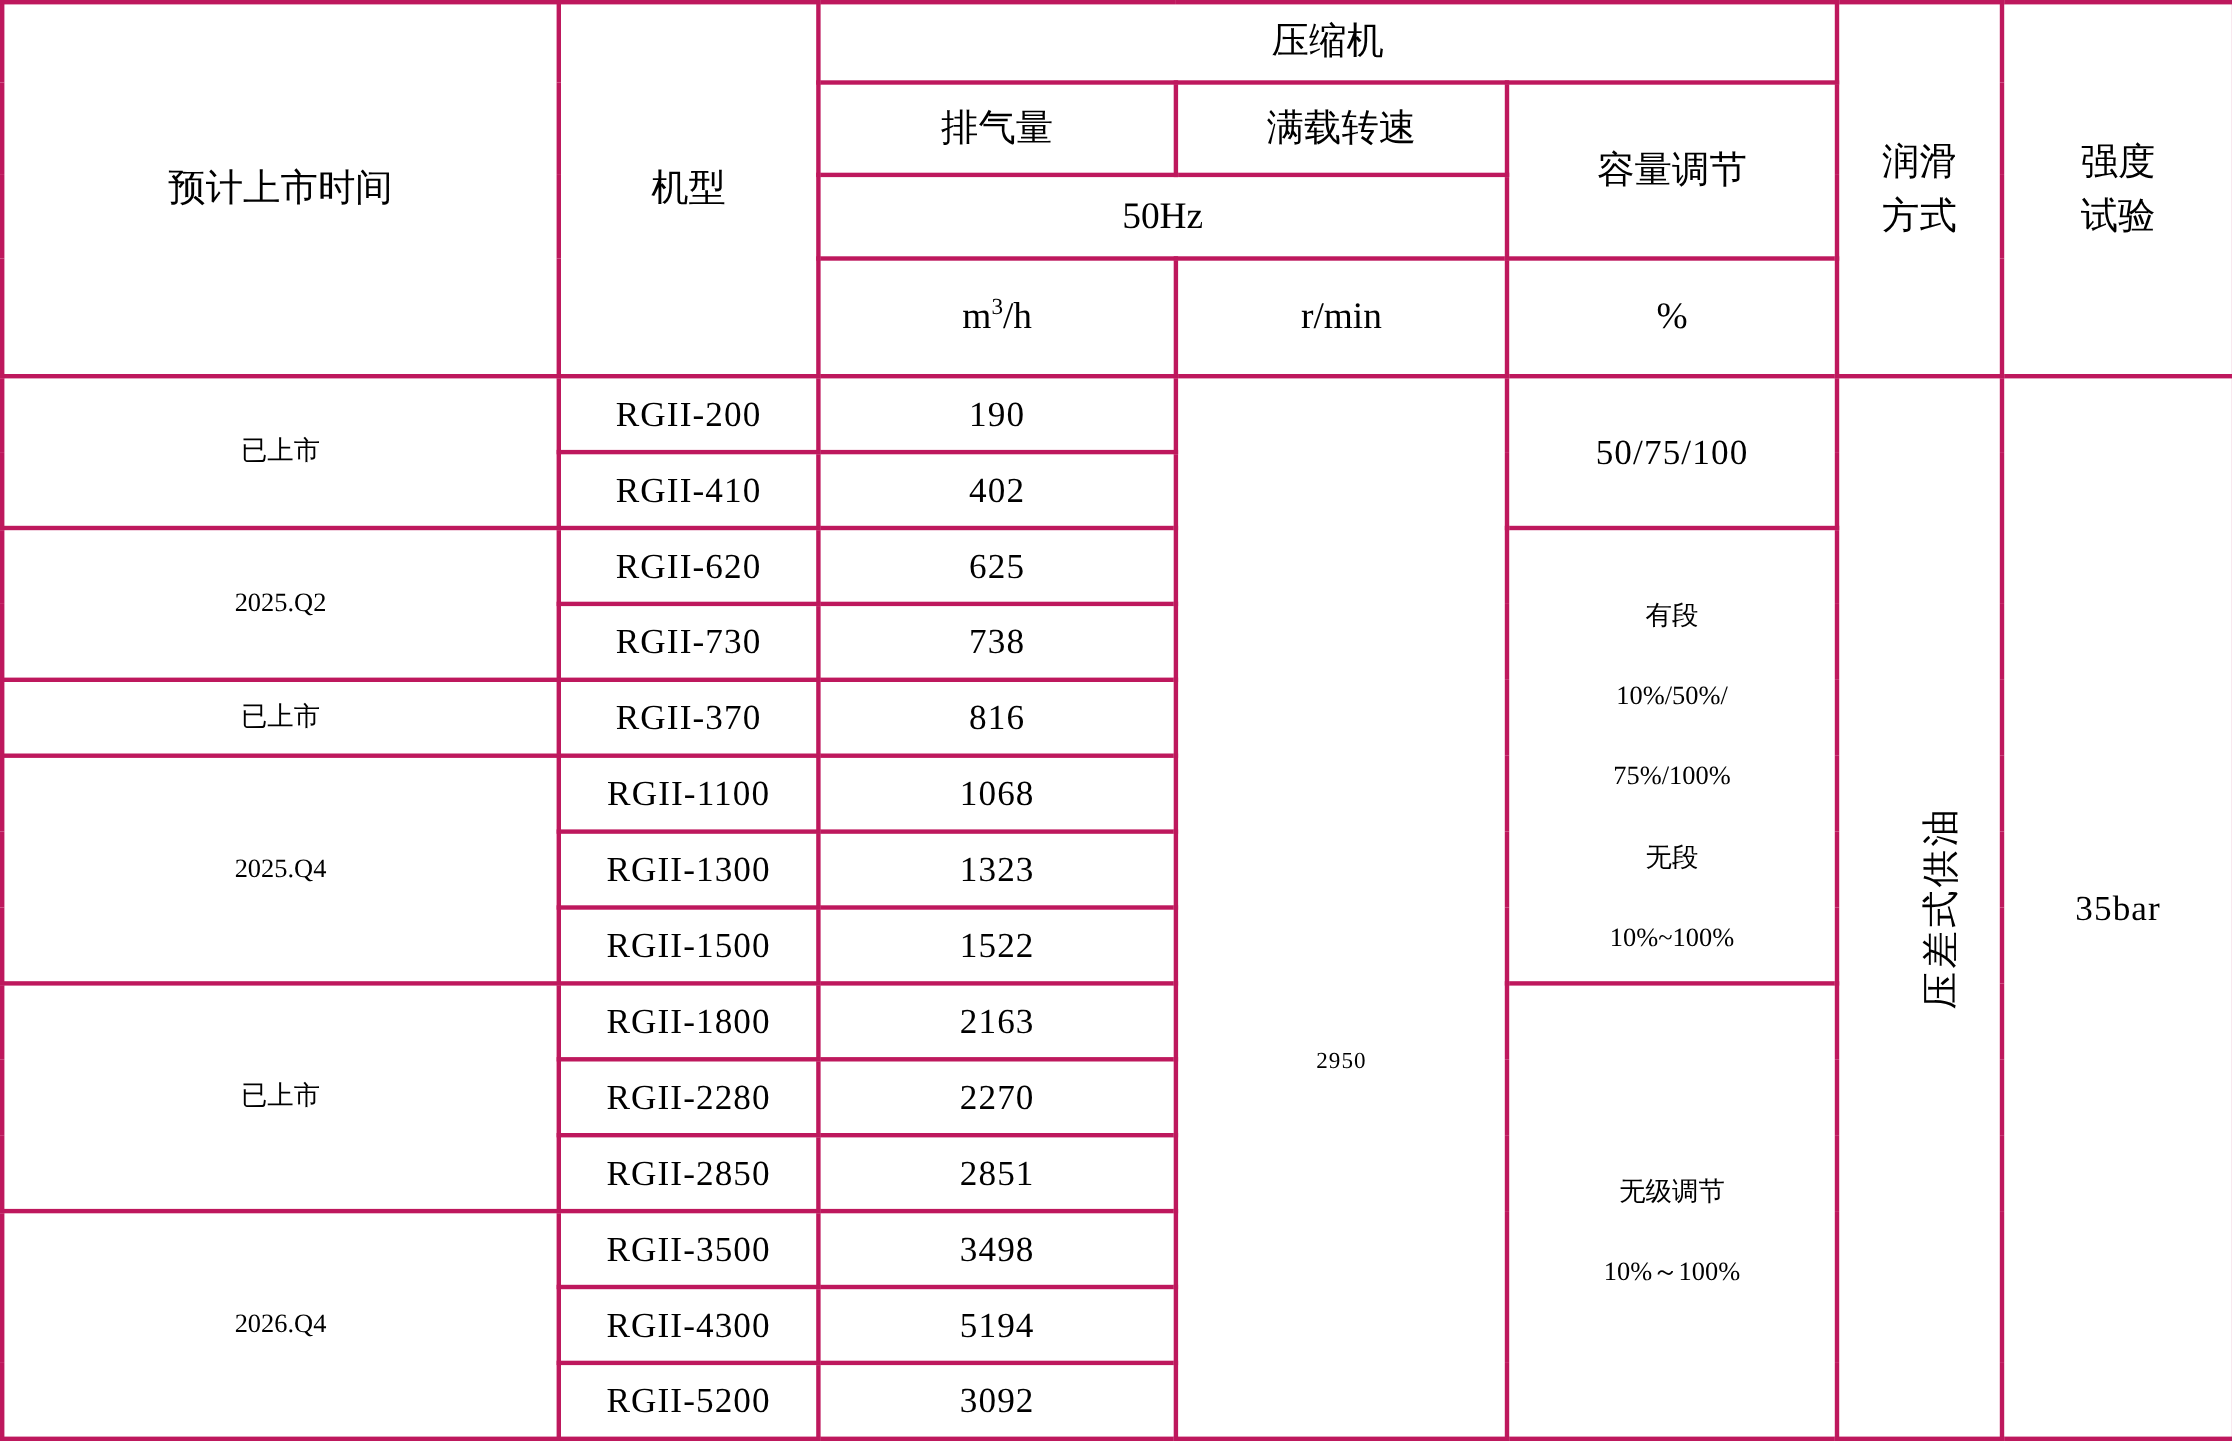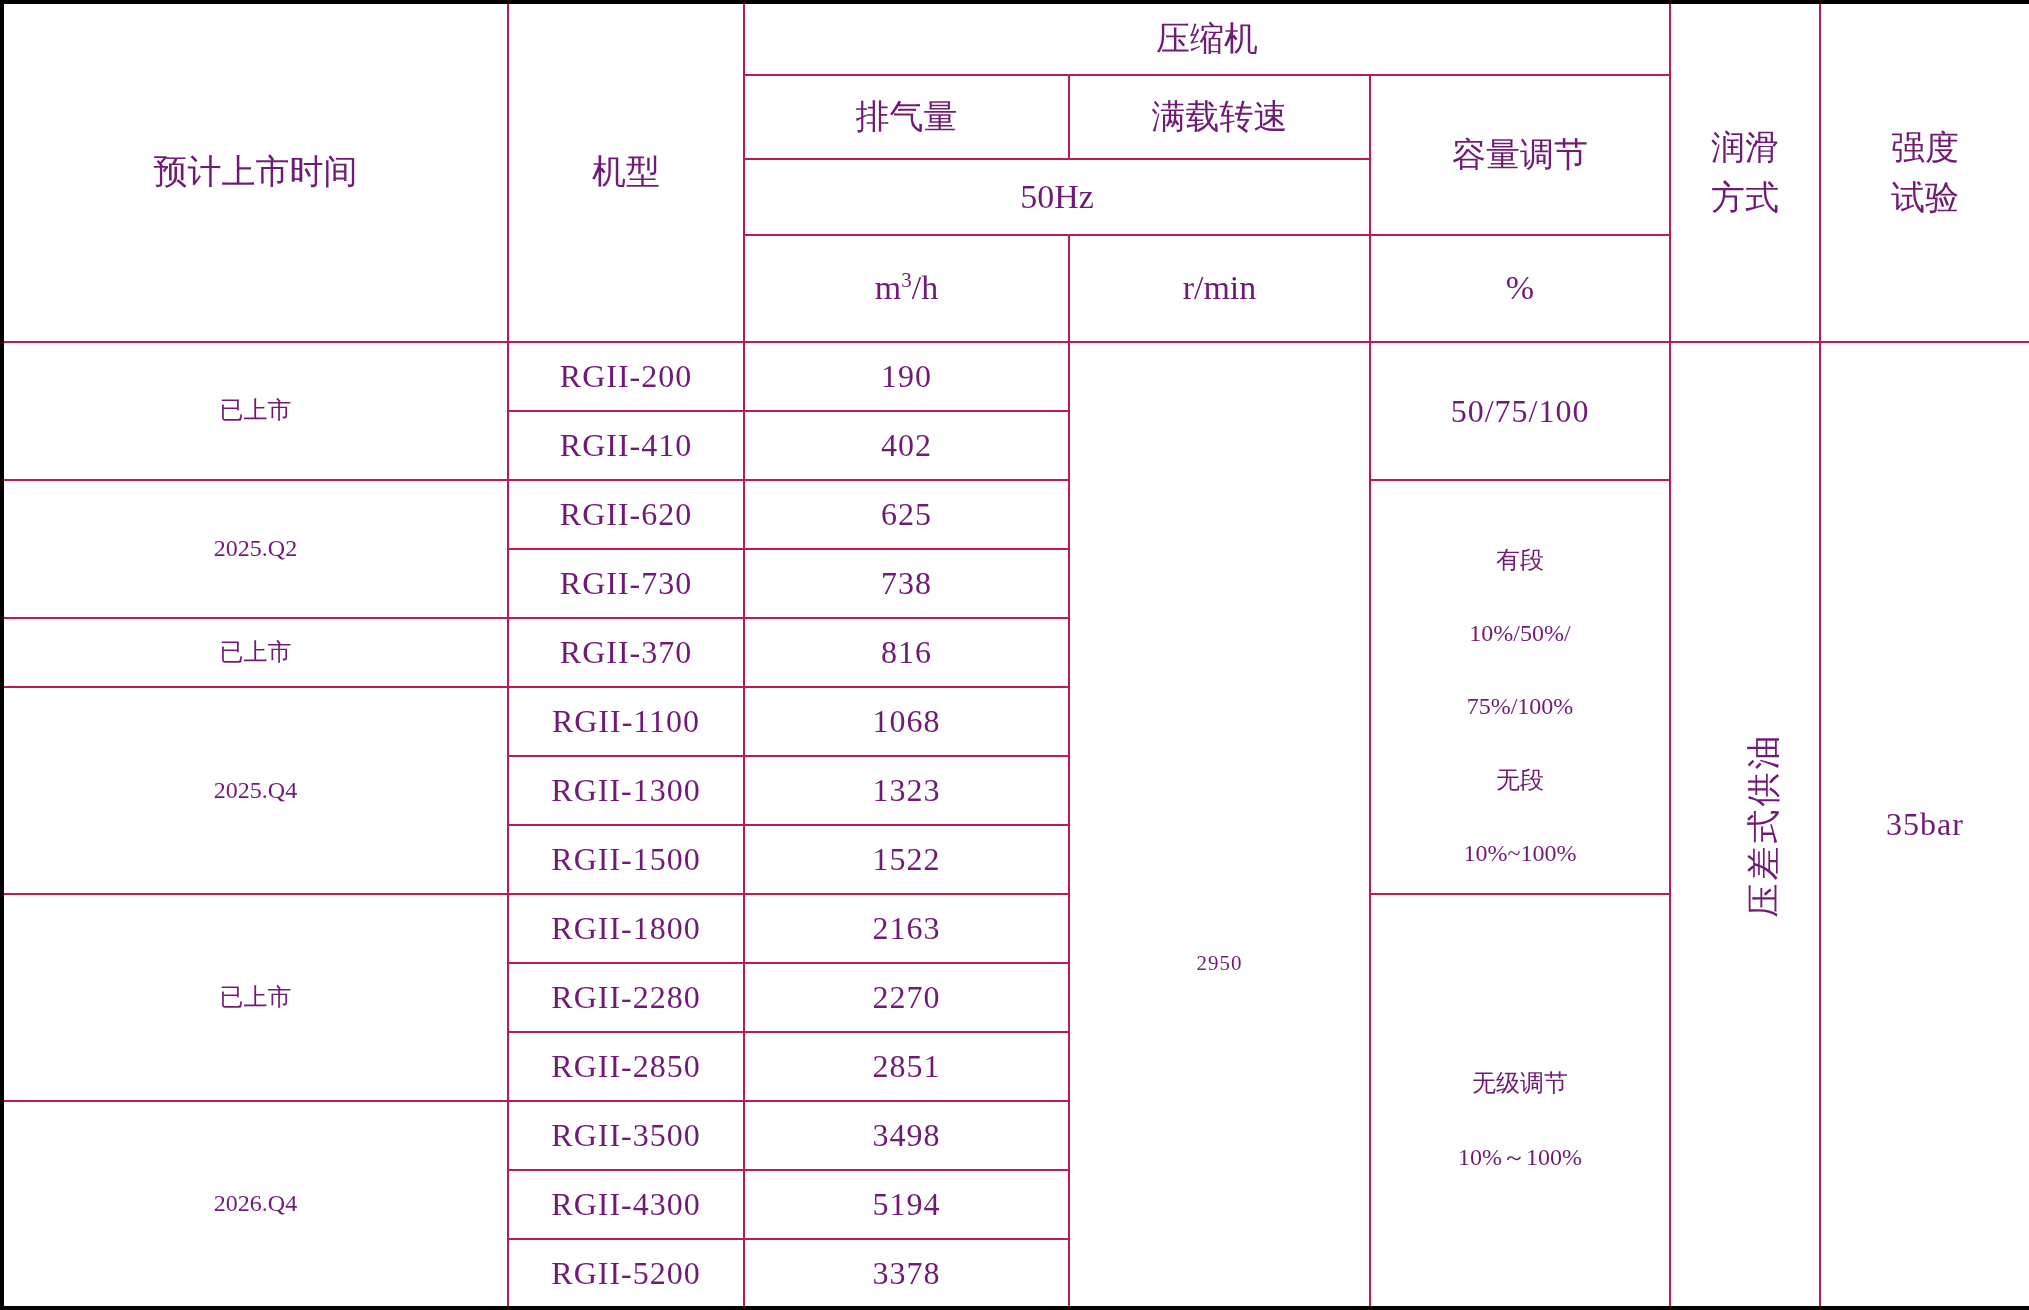--- a/index.html
+++ b/index.html
@@ -9,26 +9,26 @@
   }
   .spec-table {
     border-collapse: collapse;
     table-layout: fixed;
     width: 2029px;
     height: 1310px;
     border: 4px solid #000;
     background: #fff;
   }
   .spec-table td {
-    border: 2px solid #be185d;
+    border: 4px solid #be185d;
     text-align: center;
     vertical-align: middle;
     padding: 0;
     font-family: "Liberation Serif", "DejaVu Serif", serif;
-    color: #701a75;
+    color: #000000;
     overflow: hidden;
   }
   .hdr  { font-size: 34px; line-height: 1.3; }
   .data { font-size: 24px; line-height: 1.3; }
   .num  { font-size: 32px; letter-spacing: 1px; }
   .sup  { font-size: 21px; vertical-align: super; line-height: 0; }
   
   .speed-cell { vertical-align: top; }
   .speed-offset { margin-top: 278px; font-size: 21px; letter-spacing: 1px; }
   
@@ -173,16 +173,16 @@
     <td class="num">3498</td>
   </tr>
 
   <tr style="height:69px">
     <td class="num">RGII-4300</td>
     <td class="num">5194</td>
   </tr>
 
   <tr style="height:69px">
     <td class="num">RGII-5200</td>
-    <td class="num">3378</td>
+    <td class="num">3092</td>
   </tr>
 </tbody>
   </table>
 
 </body></html>

